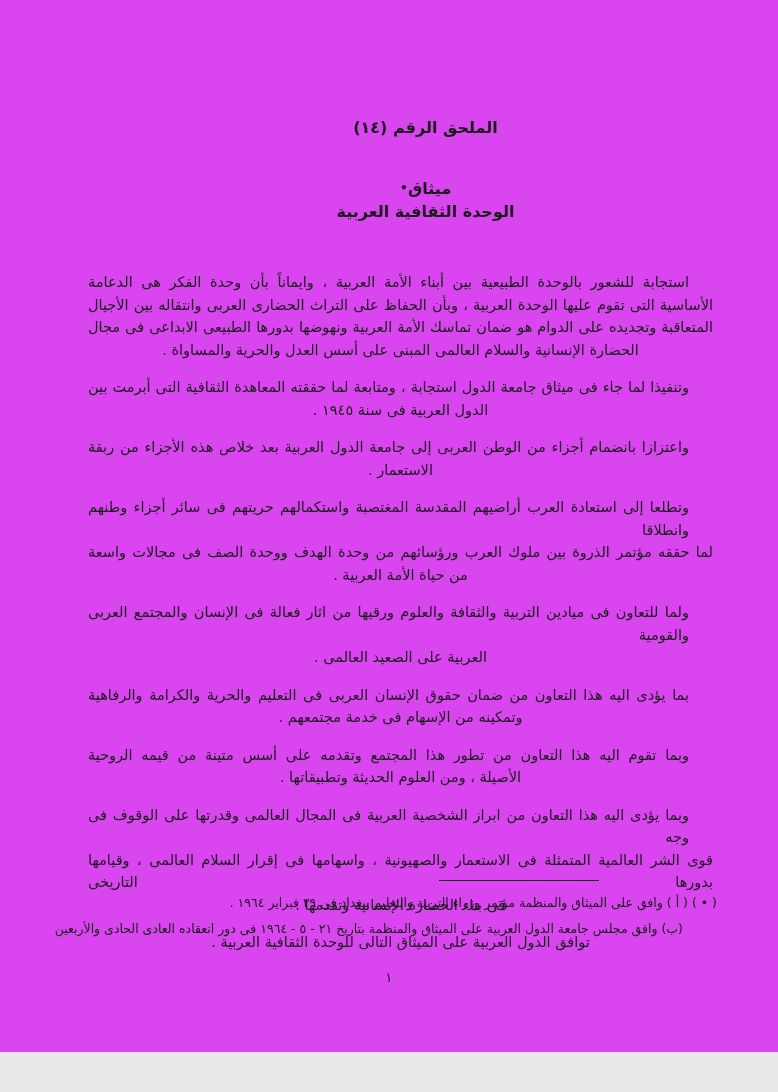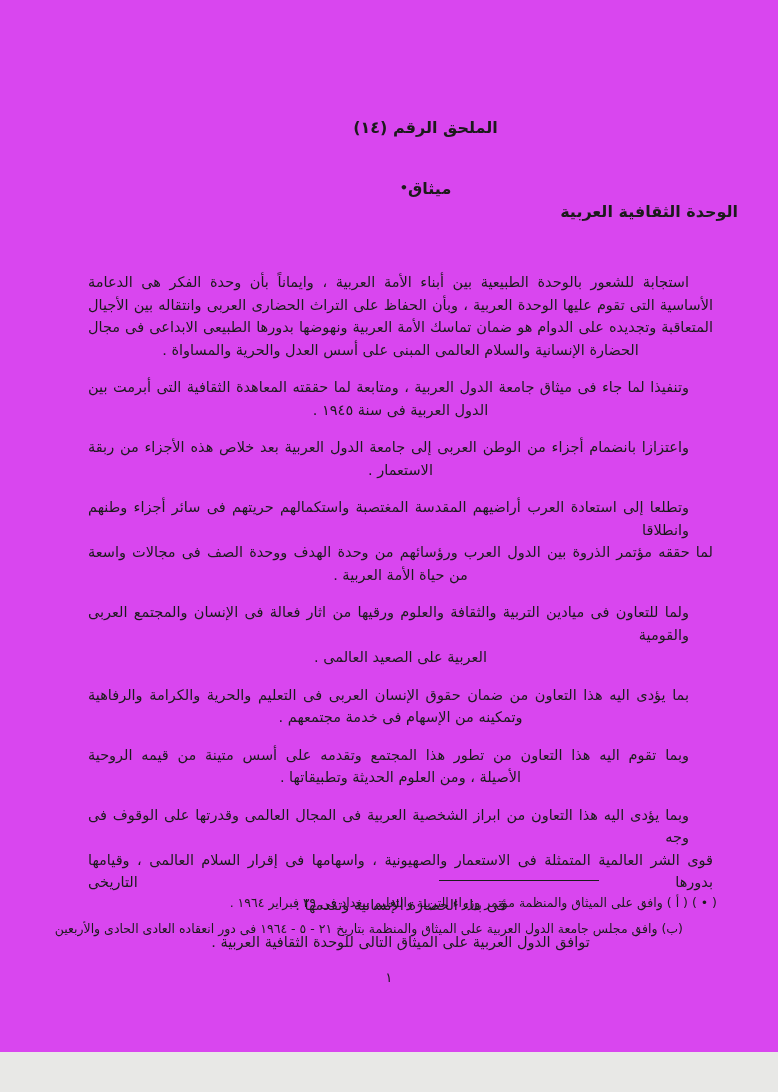--- a/index.html
+++ b/index.html
@@ -25,21 +25,21 @@
     width:625px;
     text-align:center;
     font-weight:bold;
     font-size:16px;
     line-height:20px;
   }
   .doc-header .shift{position:relative;right:-25px;}
   .appendix-title{margin-bottom:40px;letter-spacing:.3px;}
   .charter-title{margin-bottom:3px;}
   .charter-title .marker{font-size:13px;vertical-align:2px;}
-  .doc-subtitle{letter-spacing:.2px;text-align:right;}
+  .doc-subtitle{letter-spacing:.2px;}
   
   .doc-body{
     position:absolute;
     top:271px;right:65px;
     width:625px;
     font-size:14.5px;
     line-height:22.5px;
     text-align:justify;
   }
   .para{margin:0 0 15px 0;}
@@ -91,32 +91,32 @@
   <main class="doc-body">
 
     <div class="para">
       <div class="ln just ind">استجابة للشعور بالوحدة الطبيعية بين أبناء الأمة العربية ، وايماناً بأن وحدة الفكر هى الدعامة</div>
       <div class="ln just">الأساسية التى تقوم عليها الوحدة العربية ، وبأن الحفاظ على التراث الحضارى العربى وانتقاله بين الأجيال</div>
       <div class="ln just">المتعاقبة وتجديده على الدوام هو ضمان تماسك الأمة العربية ونهوضها بدورها الطبيعى الابداعى فى مجال</div>
       <div class="ln ctr">الحضارة الإنسانية والسلام العالمى المبنى على أسس العدل والحرية والمساواة .</div>
     </div>
 
     <div class="para">
-      <div class="ln just ind">وتنفيذا لما جاء فى ميثاق جامعة الدول العربية ، ومتابعة لما حققته المعاهدة الثقافية التى أبرمت بين</div>
+      <div class="ln just ind">وتنفيذا لما جاء فى ميثاق جامعة الدول استجابة ، ومتابعة لما حققته المعاهدة الثقافية التى أبرمت بين</div>
       <div class="ln ctr">الدول العربية فى سنة ١٩٤٥ .</div>
     </div>
 
     <div class="para">
       <div class="ln just ind">واعتزازا بانضمام أجزاء من الوطن العربى إلى جامعة الدول العربية بعد خلاص هذه الأجزاء من ربقة</div>
       <div class="ln ctr">الاستعمار .</div>
     </div>
 
     <div class="para">
       <div class="ln just ind">وتطلعا إلى استعادة العرب أراضيهم المقدسة المغتصبة واستكمالهم حريتهم فى سائر أجزاء وطنهم وانطلاقا</div>
-      <div class="ln just">لما حققه مؤتمر الذروة بين الدول العرب ورؤسائهم من وحدة الهدف ووحدة الصف فى مجالات واسعة</div>
+      <div class="ln just">لما حققه مؤتمر الذروة بين ملوك العرب ورؤسائهم من وحدة الهدف ووحدة الصف فى مجالات واسعة</div>
       <div class="ln ctr">من حياة الأمة العربية .</div>
     </div>
 
     <div class="para">
       <div class="ln just ind">ولما للتعاون فى ميادين التربية والثقافة والعلوم ورقيها من اثار فعالة فى الإنسان والمجتمع العربى والقومية</div>
       <div class="ln ctr">العربية على الصعيد العالمى .</div>
     </div>
 
     <div class="para">
       <div class="ln just ind">بما يؤدى اليه هذا التعاون من ضمان حقوق الإنسان العربى فى التعليم والحرية والكرامة والرفاهية</div>

